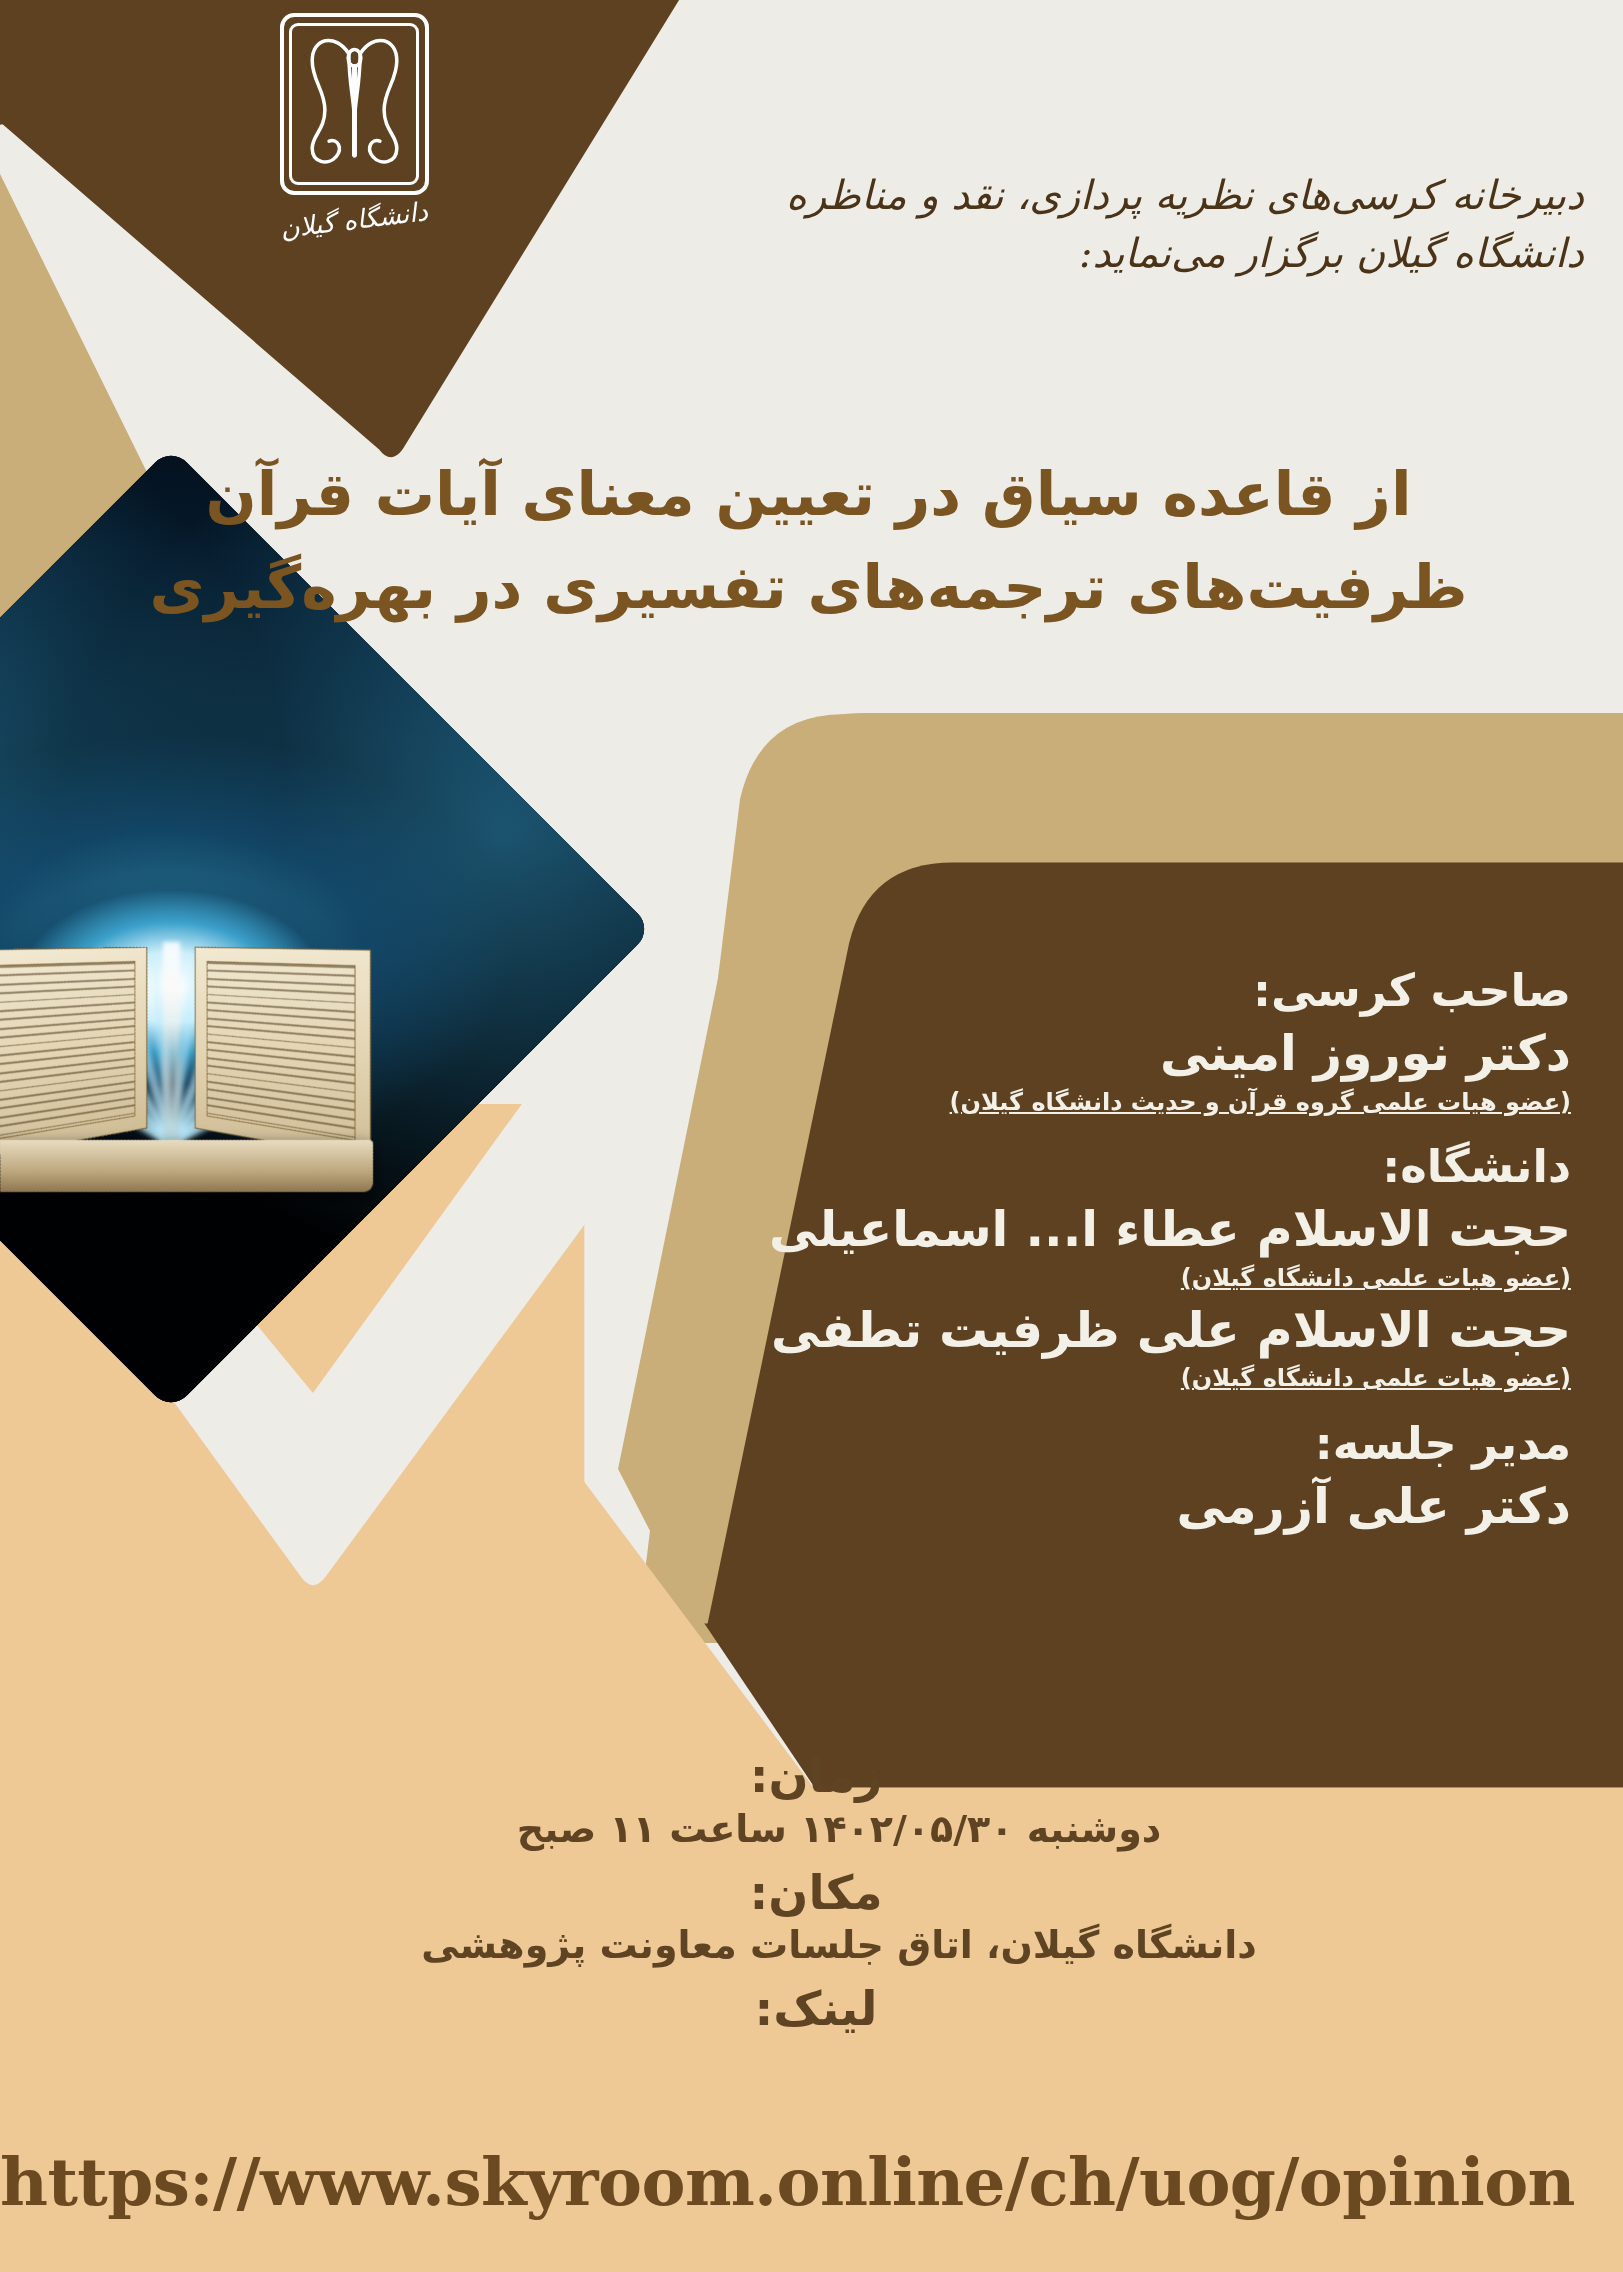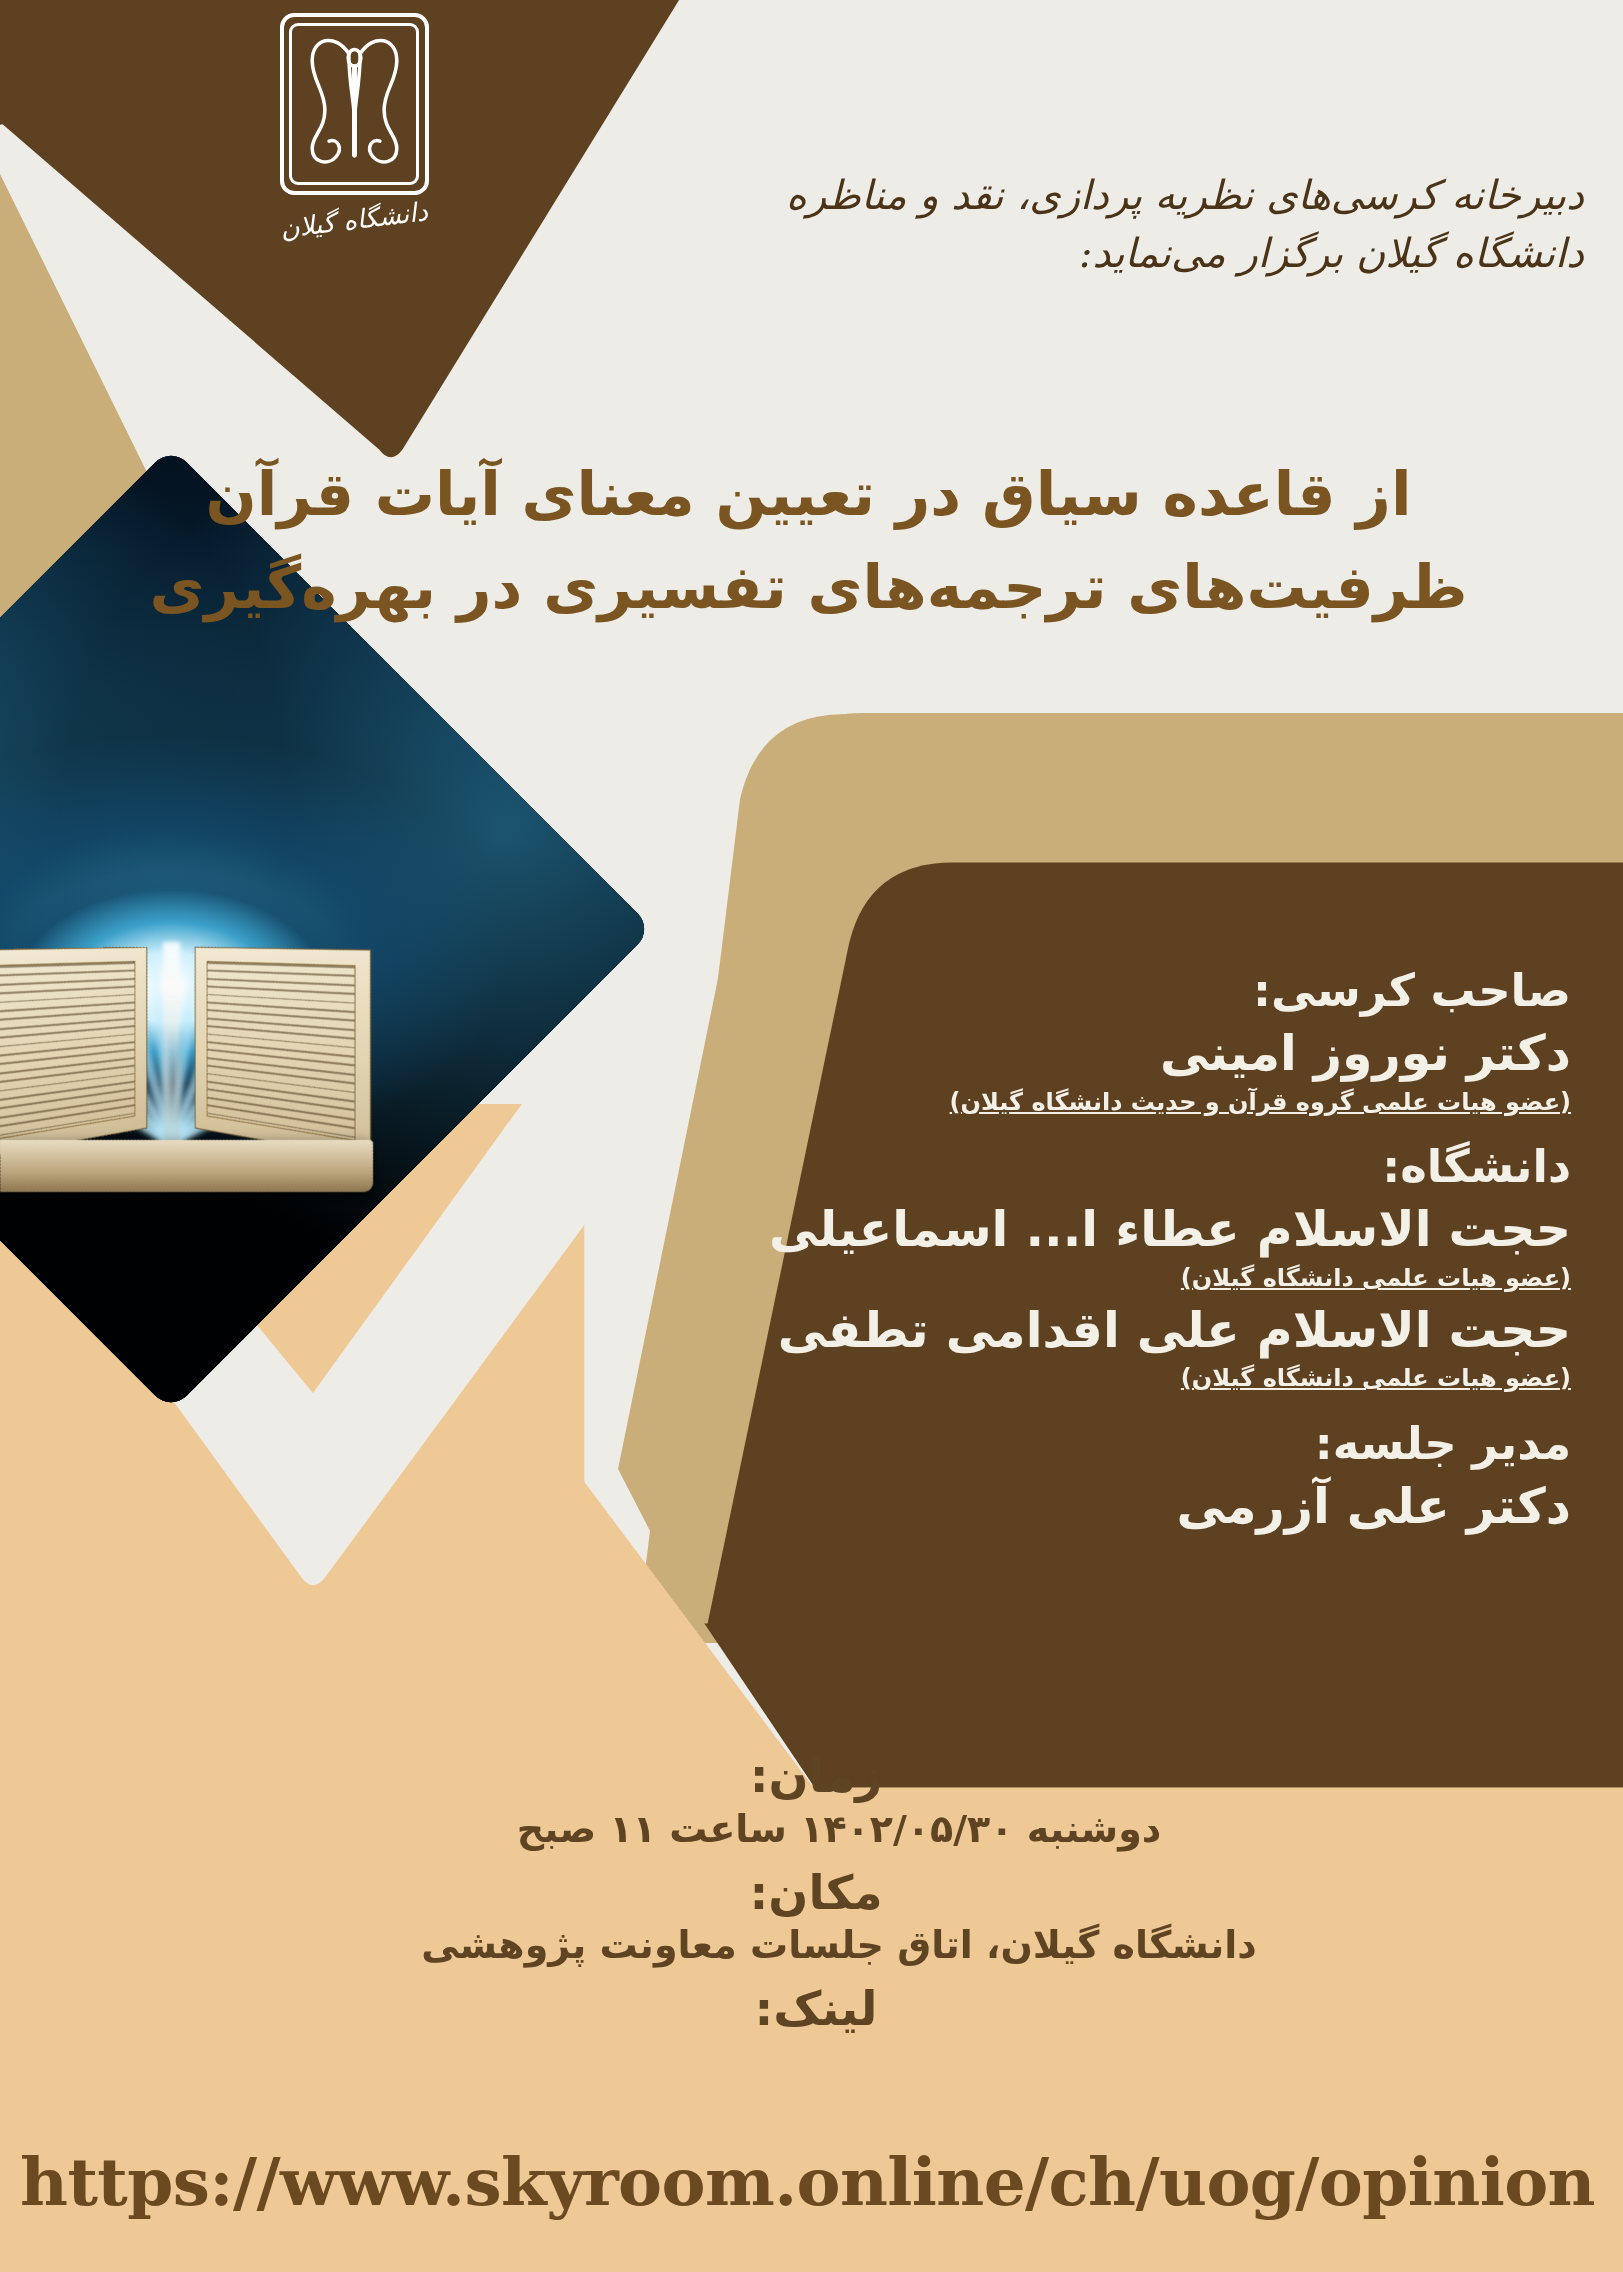--- a/index.html
+++ b/index.html
@@ -106,21 +106,21 @@
     padding-left:9px;
   }
   .ww-label{font-size:47px;font-weight:bold;line-height:1.25;margin-top:10.4px;}
   .ww-value{font-size:38px;font-weight:bold;line-height:1.25;margin-left:46px;}
   #when-where .first{margin-top:0;}
 
   #link-url{
     position:absolute;
     top:2143px;left:0;right:8px;
     z-index:9;
-    text-align:center;
+    text-align:left;
     direction:ltr;
     color:#6b4a22;
     font-size:66px;
     font-weight:bold;
     font-family:"DejaVu Serif","Liberation Serif",serif;
     letter-spacing:-0.6px;
   }
 
   
   #quran{
@@ -300,21 +300,21 @@
 
   <div id="people">
     <div class="role first">صاحب کرسی:</div>
     <div class="person">دکتر نوروز امینی</div>
     <div class="aff">(عضو هیات علمی گروه قرآن و حدیث دانشگاه گیلان)</div>
 
     <div class="role">دانشگاه:</div>
     <div class="person">حجت الاسلام عطاء ا... اسماعیلی</div>
     <div class="aff">(عضو هیات علمی دانشگاه گیلان)</div>
 
-    <div class="person">حجت الاسلام علی اقدامی تطفی</div>
+    <div class="person">حجت الاسلام علی ظرفیت تطفی</div>
     <div class="aff">(عضو هیات علمی دانشگاه گیلان)</div>
 
     <div class="role">مدیر جلسه:</div>
     <div class="person">دکتر علی آزرمی</div>
   </div>
 
   <div id="when-where">
     <div class="ww-label first">زمان:</div>
     <div class="ww-value">دوشنبه ۱۴۰۲/۰۵/۳۰ ساعت ۱۱ صبح</div>
     <div class="ww-label">مکان:</div>

